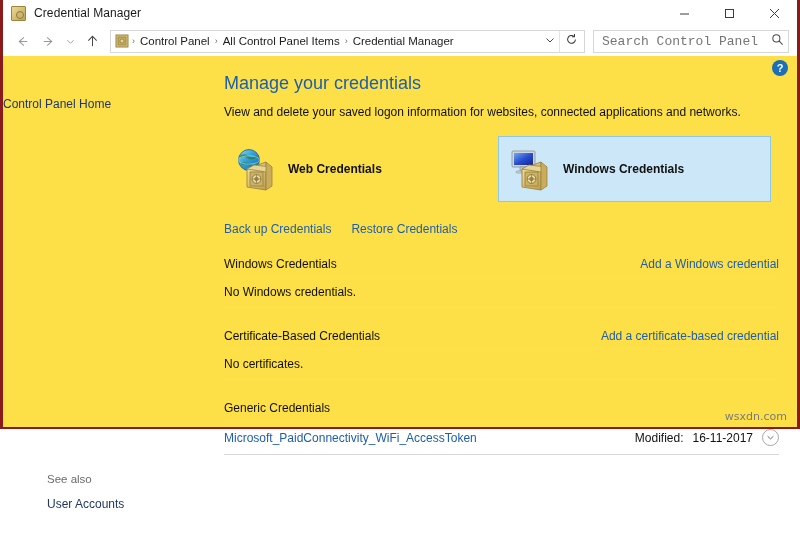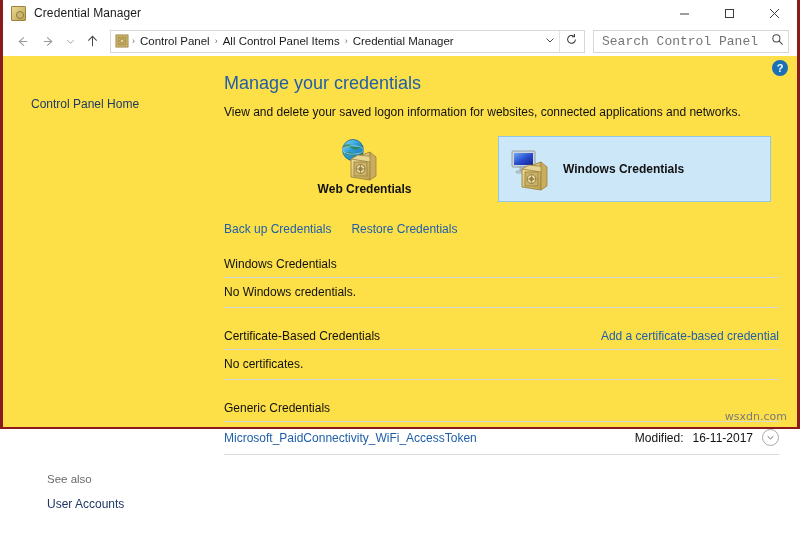--- a/index.html
+++ b/index.html
@@ -176,21 +176,20 @@
   }
   .sidebar {
     width: 213px;
     flex: 0 0 213px;
     position: relative;
     padding-top: 40px;
   }
   .side-link {
     font-size: 12px;
     color: #1f3864;
-    padding-left: 28px;
     line-height: 16px;
   }
   .see-also-wrap {
     position: absolute;
     left: 16px; bottom: 42px;
     width: 100%;
   }
   .see-also-title {
     font-size: 11.5px;
     color: #6b6b6b;
@@ -243,21 +242,21 @@
     display: flex;
     margin-top: 10px;
     height: 66px;
   }
   .tile {
     display: flex;
     align-items: center;
     padding: 0 10px;
     height: 66px;
   }
-  .tile.web { width: 273px; flex-direction: column; }
+  .tile.web { width: 273px; }
   .tile.win {
     width: 273px;
     background: #cce8f8;
     border: 1px solid #8fc7e8;
     margin-left: 1px;
   }
   .tile-label {
     font-size: 12px;
     font-weight: bold;
     color: #111111;
@@ -523,20 +522,21 @@
       </div>
 
       <div class="action-links">
         <a href="#">Back up Credentials</a>
         <a href="#">Restore Credentials</a>
       </div>
 
       <div class="section">
         <div class="section-head">
           <span class="section-title">Windows Credentials</span>
+          <a class="section-action" href="#">Add a Windows credential</a>
         </div>
         <div class="section-row">
           <span class="row-empty">No Windows credentials.</span>
         </div>
       </div>
 
       <div class="section">
         <div class="section-head">
           <span class="section-title">Certificate-Based Credentials</span>
           <a class="section-action" href="#">Add a certificate-based credential</a>

